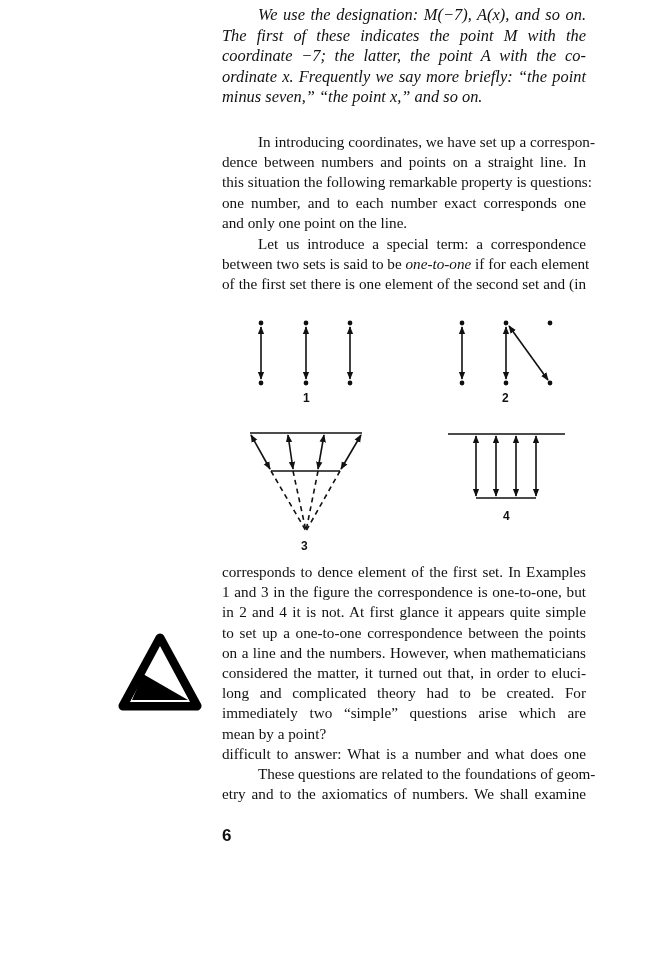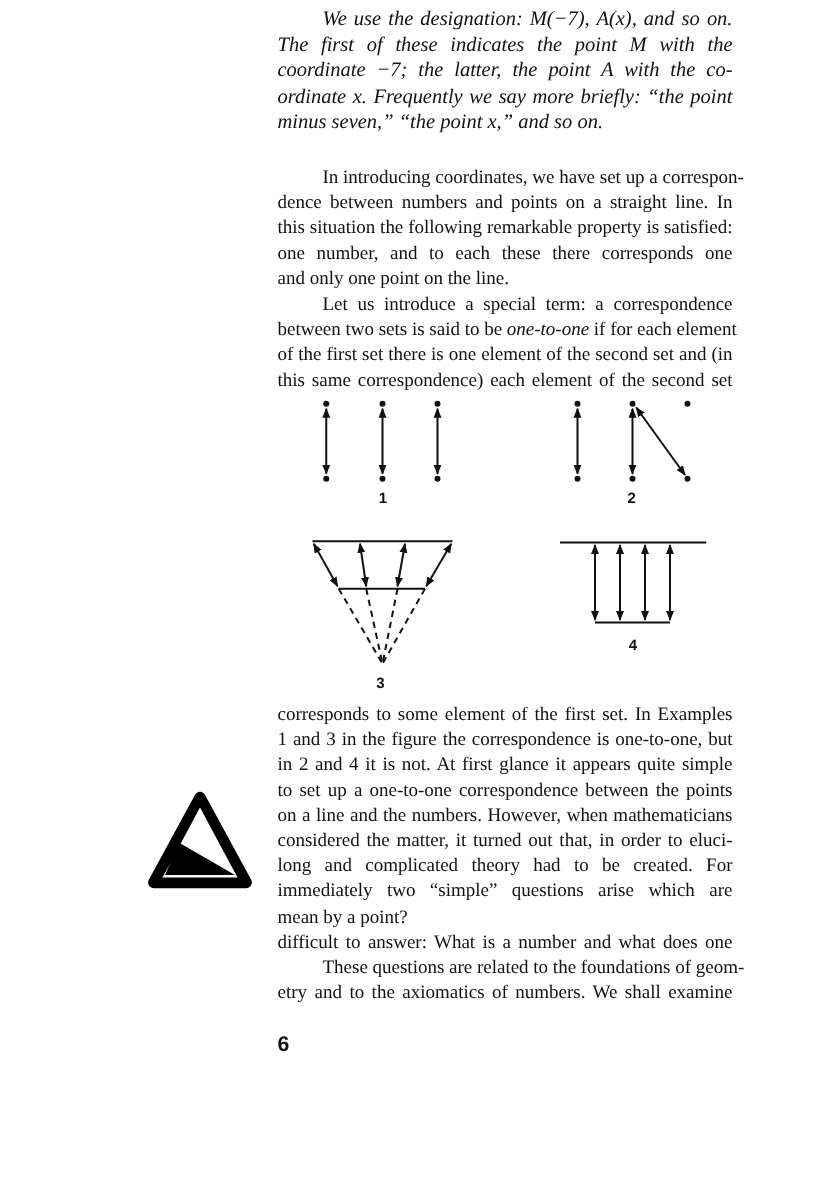--- a/index.html
+++ b/index.html
@@ -31,30 +31,29 @@
   <span class="line indent">We use the designation: M(−7), A(x), and so on.</span>
   <span class="line">The first of these indicates the point M with the</span>
   <span class="line">coordinate −7; the latter, the point A with the co-</span>
   <span class="line">ordinate x. Frequently we say more briefly: “the point</span>
   <span class="line last">minus seven,” “the point x,” and so on.</span>
 </div>
 
 <div class="para" id="p2">
   <span class="line indent">In introducing coordinates, we have set up a correspon-</span>
   <span class="line">dence between numbers and points on a straight line. In</span>
-  <span class="line">this situation the following remarkable property is satisfied:</span>
-  <span class="line">one number, and to each these there corresponds one</span>
+  <span class="line">this situation the following remarkable property is questions:</span>
+  <span class="line">one number, and to each number exact corresponds one</span>
   <span class="line last">and only one point on the line.</span>
 </div>
 
 <div class="para" id="p3">
   <span class="line indent">Let us introduce a special term: a correspondence</span>
   <span class="line"><span>between two sets is said to be </span><i>one-to-one</i><span> if for each element</span></span>
   <span class="line">of the first set there is one element of the second set and (in</span>
-  <span class="line">this same correspondence) each element of the second set</span>
 </div>
 
 <svg class="figure" viewBox="0 0 360 250" xmlns="http://www.w3.org/2000/svg">
   <defs>
     <marker id="ah" viewBox="0 0 10 10" refX="9" refY="5" markerWidth="5" markerHeight="5" orient="auto-start-reverse">
       <path d="M0,1 L10,5 L0,9 z" fill="#111"></path>
     </marker>
   </defs>
 
   <g stroke="#111" stroke-width="1.6" fill="#111">
@@ -110,21 +109,21 @@
   <text class="fig-label" x="273" y="210">4</text>
 </svg>
 
 <svg class="warning" viewBox="0 0 84 82" xmlns="http://www.w3.org/2000/svg">
   <path d="M42,6 L79,74 L5,74 Z" fill="none" stroke="#000" stroke-width="9" stroke-linejoin="round"></path>
   <path d="M42,14 L72,70 L12,70 Z" fill="#fff"></path>
   <path d="M25,42 L70,68 L14,68 Z" fill="#000"></path>
 </svg>
 
 <div class="para" id="p4">
-  <span class="line">corresponds to some element of the first set. In Examples</span>
+  <span class="line">corresponds to dence element of the first set. In Examples</span>
   <span class="line">1 and 3 in the figure the correspondence is one-to-one, but</span>
   <span class="line">in 2 and 4 it is not. At first glance it appears quite simple</span>
   <span class="line">to set up a one-to-one correspondence between the points</span>
   <span class="line">on a line and the numbers. However, when mathematicians</span>
   <span class="line">considered the matter, it turned out that, in order to eluci-</span>
   <span class="line">long and complicated theory had to be created. For</span>
   <span class="line">immediately two “simple” questions arise which are</span>
   <span class="line last">mean by a point?</span>
   <span class="line">difficult to answer: What is a number and what does one</span>
 </div>

